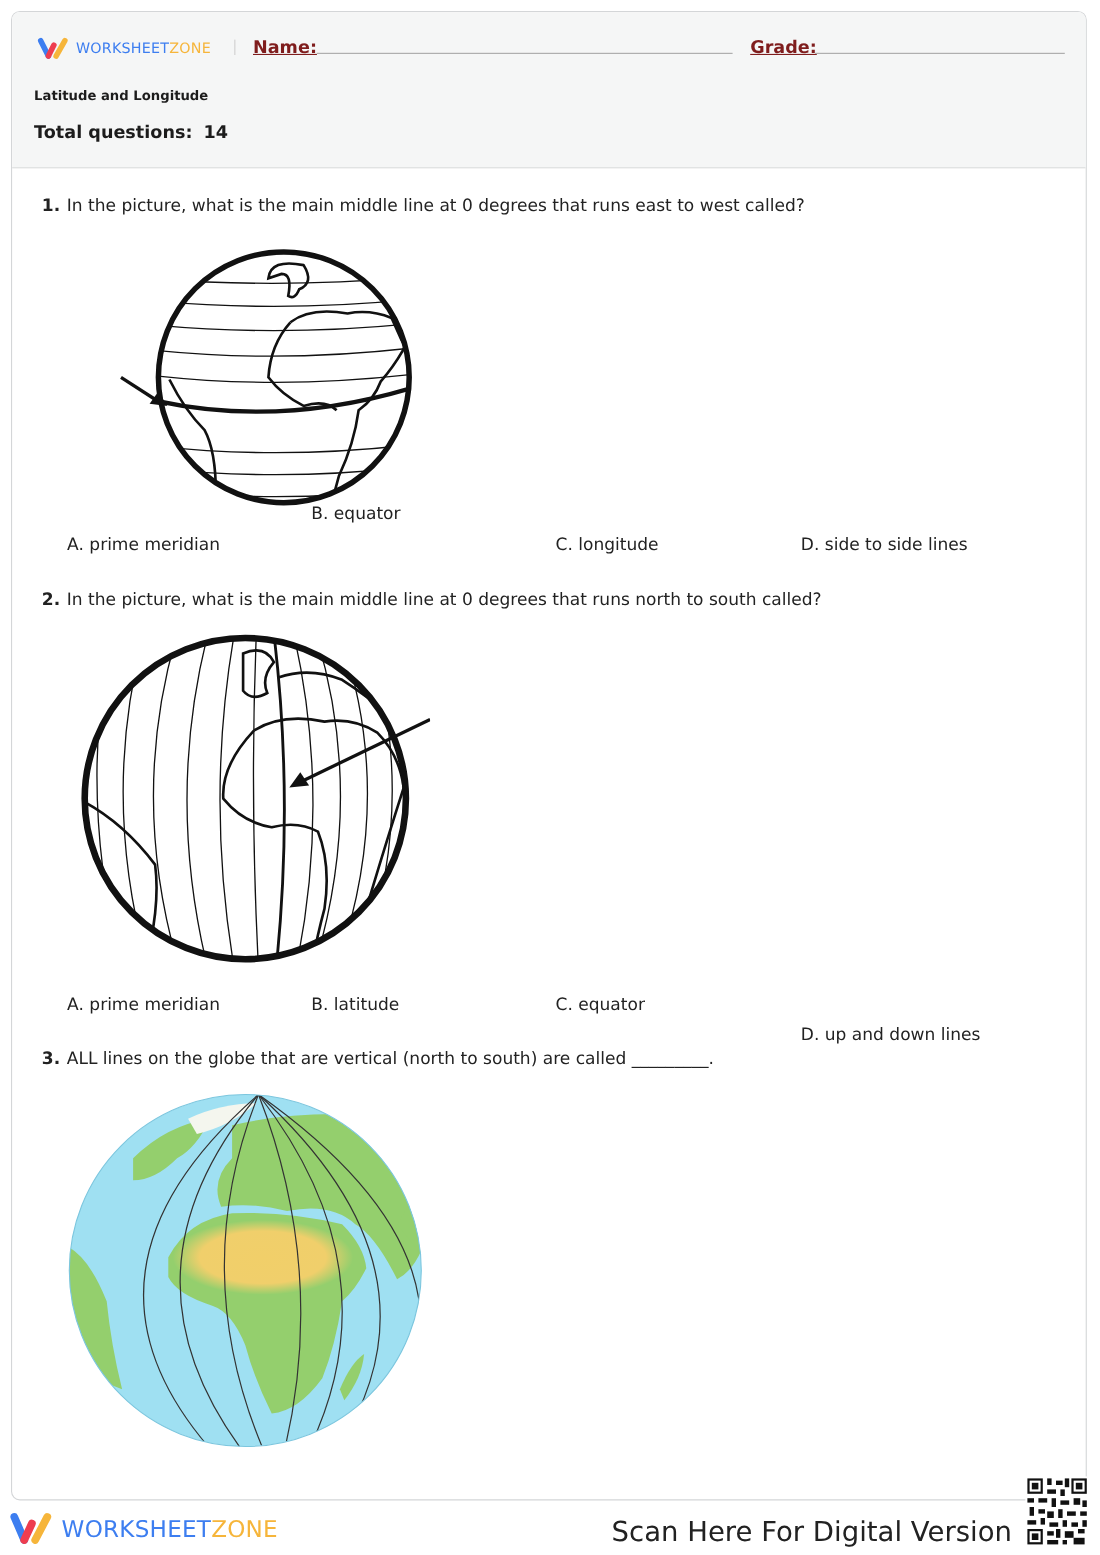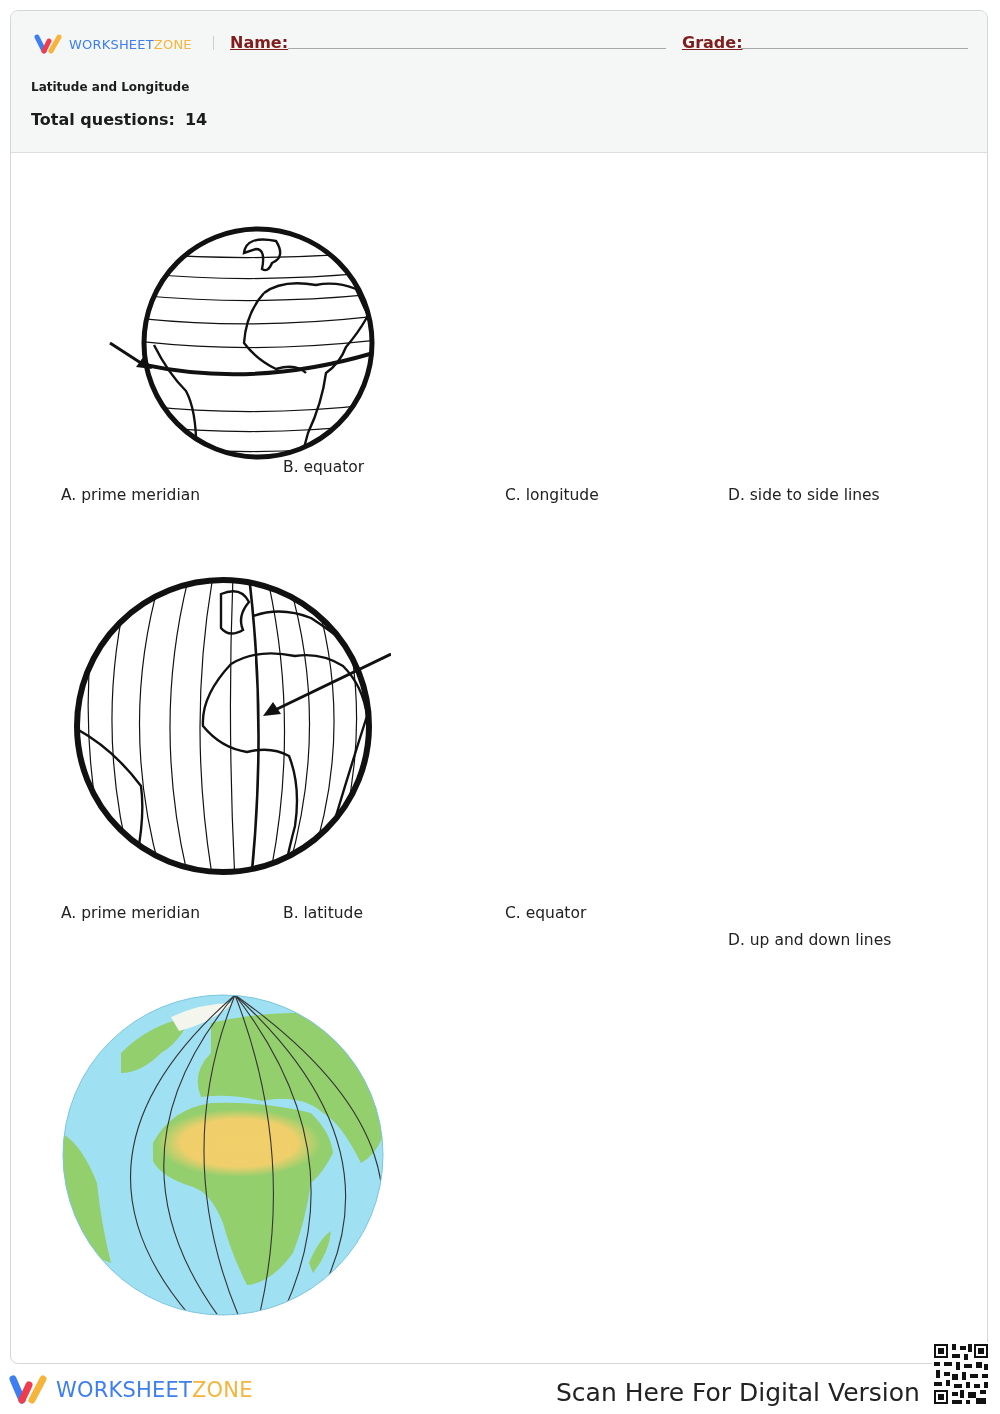--- a/index.html
+++ b/index.html
@@ -55,20 +55,23 @@
     <div class="field-label" style="left:219px;">Name:</div>
     <div class="field-line" style="left:277px; width:378px;"></div>
     <div class="field-label" style="left:671px;">Grade:</div>
     <div class="field-line" style="left:730px; width:227px;"></div>
     <div class="title">Latitude and Longitude</div>
     <div class="total">
       <span>Total questions:</span><span class="num">14</span>
     </div>
   </div>
 
+  <div class="q" style="top:167px;">
+    <span class="qn">1.</span><span>In the picture, what is the main middle line at 0 degrees that runs east to west called?</span>
+  </div>
   <svg class="img" style="left:85px; top:212px;" width="290" height="240" viewBox="0 0 290 240">
     <defs>
         <clipPath id="c1">
           <circle cx="162" cy="120" r="114"></circle>
         </clipPath>
       </defs>
     <g clip-path="url(#c1)" fill="none" stroke="#111" stroke-width="1.2">
       <path d="M40 30 Q160 40 290 28"></path>
       <path d="M40 50 Q160 62 290 48"></path>
       <path d="M40 72 Q160 84 290 70"></path>
@@ -87,20 +90,23 @@
     </g>
     <circle cx="162" cy="120" r="114" fill="none" stroke="#111" stroke-width="5"></circle>
     <line x1="14" y1="120" x2="48" y2="142" stroke="#111" stroke-width="3"></line>
     <polygon points="56,146 40,144 48,133" fill="#111"></polygon>
   </svg>
   <div class="opt" style="left:50px; top:475px;">A. prime meridian</div>
   <div class="opt" style="left:272px; top:447px;">B. equator</div>
   <div class="opt" style="left:494px; top:475px;">C. longitude</div>
   <div class="opt" style="left:717px; top:475px;">D. side to side lines</div>
 
+  <div class="q" style="top:525px;">
+    <span class="qn">2.</span><span>In the picture, what is the main middle line at 0 degrees that runs north to south called?</span>
+  </div>
   <svg class="img" style="left:60px; top:565px;" width="320" height="305" viewBox="0 0 320 305">
     <defs>
         <clipPath id="c2">
           <circle cx="152" cy="150" r="146"></circle>
         </clipPath>
       </defs>
     <g clip-path="url(#c2)" fill="none" stroke="#111" stroke-width="1.2">
       <path d="M30 0 Q0 150 40 305"></path>
       <path d="M60 0 Q20 150 64 305"></path>
       <path d="M90 0 Q46 150 92 305"></path>
@@ -122,20 +128,23 @@
     </g>
     <circle cx="152" cy="150" r="146" fill="none" stroke="#111" stroke-width="6"></circle>
     <line x1="320" y1="78" x2="204" y2="134" stroke="#111" stroke-width="3"></line>
     <polygon points="192,140 202,126 210,138" fill="#111"></polygon>
   </svg>
   <div class="opt" style="left:50px; top:893px;">A. prime meridian</div>
   <div class="opt" style="left:272px; top:893px;">B. latitude</div>
   <div class="opt" style="left:494px; top:893px;">C. equator</div>
   <div class="opt" style="left:717px; top:920px;">D. up and down lines</div>
 
+  <div class="q" style="top:942px;">
+    <span class="qn">3.</span><span>ALL lines on the globe that are vertical (north to south) are called _________.</span>
+  </div>
   <svg class="img" style="left:50px; top:982px;" width="324" height="324" viewBox="0 0 324 324">
     <defs>
       <clipPath id="c3">
           <circle cx="162" cy="162" r="160"></circle>
         </clipPath>
       <radialGradient id="desert" cx="50%" cy="50%" r="50%">
         <stop offset="0%" stop-color="#f1cf69"></stop>
         <stop offset="70%" stop-color="#f0cf6b"></stop>
         <stop offset="100%" stop-color="#94cf6d"></stop>
       </radialGradient>

